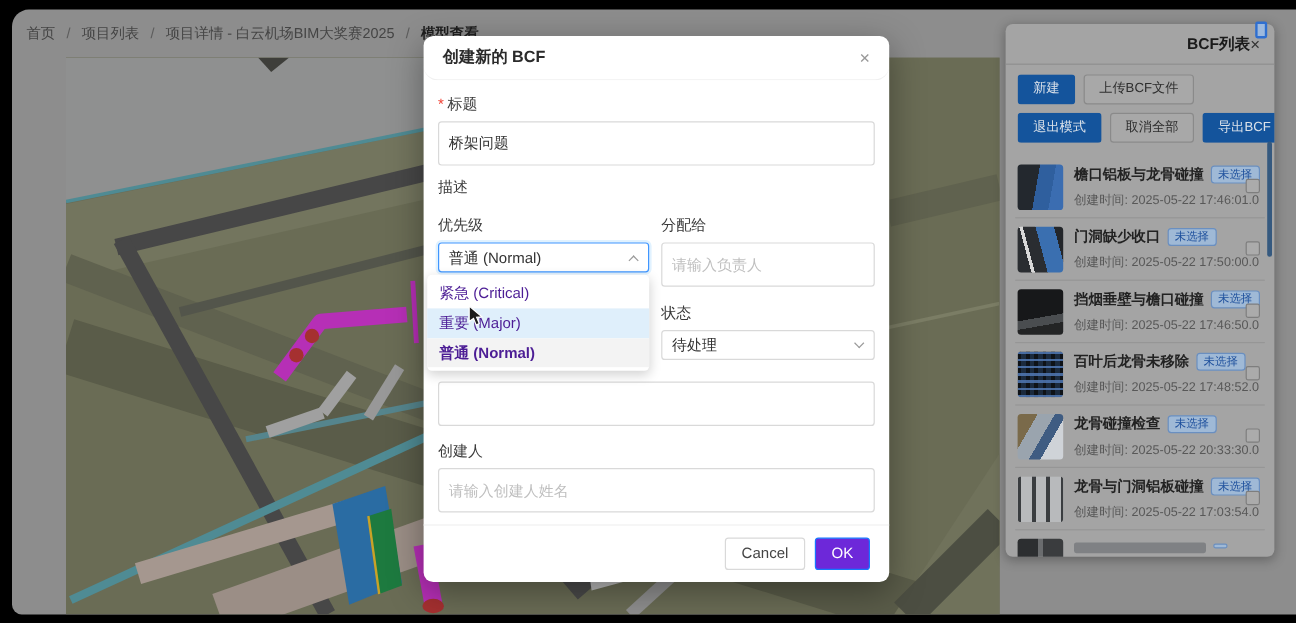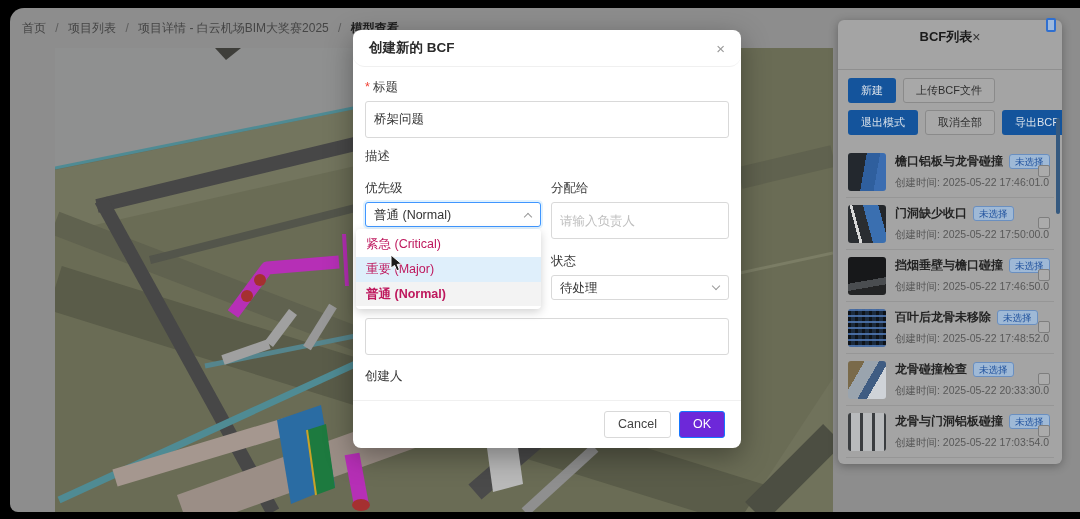--- a/index.html
+++ b/index.html
@@ -11,21 +11,21 @@
   .breadcrumb { position:absolute; left:12px; top:12px; font-size:12px; color:#454545; }
   .breadcrumb .sep { margin:0 6px; color:#5c5c5c; }
   .breadcrumb .crumb { cursor:default; }
   .breadcrumb .crumb.last { color:#1f1f1f; font-weight:bold; }
 
   
   .viewport { position:absolute; left:45px; top:40px; width:778px; height:464px; background:#6a6c55; overflow:hidden; }
 
   
   .bcf-panel { position:absolute; left:828px; top:12px; width:224px; height:444px; background:#a4a4a4; border-radius:6px; box-shadow:0 2px 10px rgba(0,0,0,.3); overflow:hidden; }
-  .panel-header { display:flex; align-items:center; justify-content:center; padding:8px 12px 23px; border-bottom:1px solid #8f8f8f; }
+  .panel-header { display:flex; align-items:center; justify-content:flex-end; padding:8px 12px 7px; border-bottom:1px solid #8f8f8f; }
   .panel-title { font-size:13px; font-weight:bold; color:#1a1a1a; }
   .panel-close { font-size:14px; color:#333; cursor:pointer; line-height:1; }
   .panel-toolbar { padding:8px 10px 4px; }
   .tb-row { display:flex; align-items:center; gap:7px; margin-bottom:7px; }
   .btn { font-size:11px; line-height:1; padding:6px 12px; border-radius:3px; border:1px solid transparent; cursor:pointer; white-space:nowrap; }
   .btn-blue { background:#14549c; color:#dbe2ea; }
   .btn-plain { background:#a8a8a8; color:#2e2e2e; border-color:#8a8a8a; }
   .ml-auto { margin-left:auto; }
   .bcf-list { position:relative; }
   .bcf-item { display:flex; align-items:flex-start; padding:7px 12px 6px 10px; }
@@ -62,21 +62,21 @@
   .textarea-wrap { position:relative; }
   .resize-grip { position:absolute; right:2px; bottom:3px; width:8px; height:8px; background:repeating-linear-gradient(135deg,transparent 0 2px,#bbb 2px 3px); }
   .gap { height:10px; }
   .two-col { display:grid; grid-template-columns:176px 1fr; gap:10px; }
   .select-box { position:relative; height:25px; border:1px solid #d9d9d9; border-radius:3px; font-size:12.5px; color:#333; padding:4px 22px 0 8px; background:#fff; cursor:pointer; white-space:nowrap; }
   .select-box.focused { border-color:#4096ff; box-shadow:0 0 0 2px rgba(5,145,255,.12); }
   .chev { position:absolute; right:9px; top:10px; width:6px; height:6px; border-right:1.4px solid #9a9a9a; border-bottom:1.4px solid #9a9a9a; }
   .chev.up { transform:rotate(-135deg); top:11px; }
   .chev.down { transform:rotate(45deg); top:7px; }
   .dropdown { position:absolute; z-index:20; left:-10px; top:calc(100% + 3px); width:185px; background:#fff; border-radius:4px; box-shadow:0 3px 10px rgba(0,0,0,.18); padding:3px 0; }
-  .option { font-size:12.5px; color:#be185d; padding:3px 10px; line-height:1.5; cursor:pointer; white-space:nowrap; }
+  .option { font-size:12.5px; color:#4c1d95; padding:3px 10px; line-height:1.5; cursor:pointer; white-space:nowrap; }
   .option.hovered { background:#dfeffb; }
   .option.selected { font-weight:bold; background:#f3f3f3; }
   .cursor-icon { position:absolute; left:34px; top:26px; z-index:30; }
   .modal-footer { display:flex; justify-content:flex-end; gap:8px; padding:10px 16px; border-top:1px solid #f0f0f0; }
   .fbtn { font-size:12.5px; line-height:1; padding:6px 13px; border-radius:3px; cursor:pointer; }
   .fbtn-cancel { background:#fff; border:1px solid #d9d9d9; color:#444; }
   .fbtn-ok { background:#6d28d9; border:1px solid #1677ff; color:#fff; }
 </style>
 </head>
 <body>
@@ -278,20 +278,21 @@
             <div class="select-box">
               <span>待处理</span>
               <span class="chev down"></span>
             </div>
           </div>
         </div>
         <div style="height:18px"></div>
         <input class="text-input" type="text" style="">
         <div style="height:13px"></div>
         <div class="field-label">创建人</div>
+        <input class="text-input" type="text" placeholder="请输入创建人姓名" style="">
       </div>
       <div class="modal-footer">
         <button class="fbtn fbtn-cancel">Cancel</button>
         <button class="fbtn fbtn-ok">OK</button>
       </div>
     </div>
 
   </div>
 </div>
 

